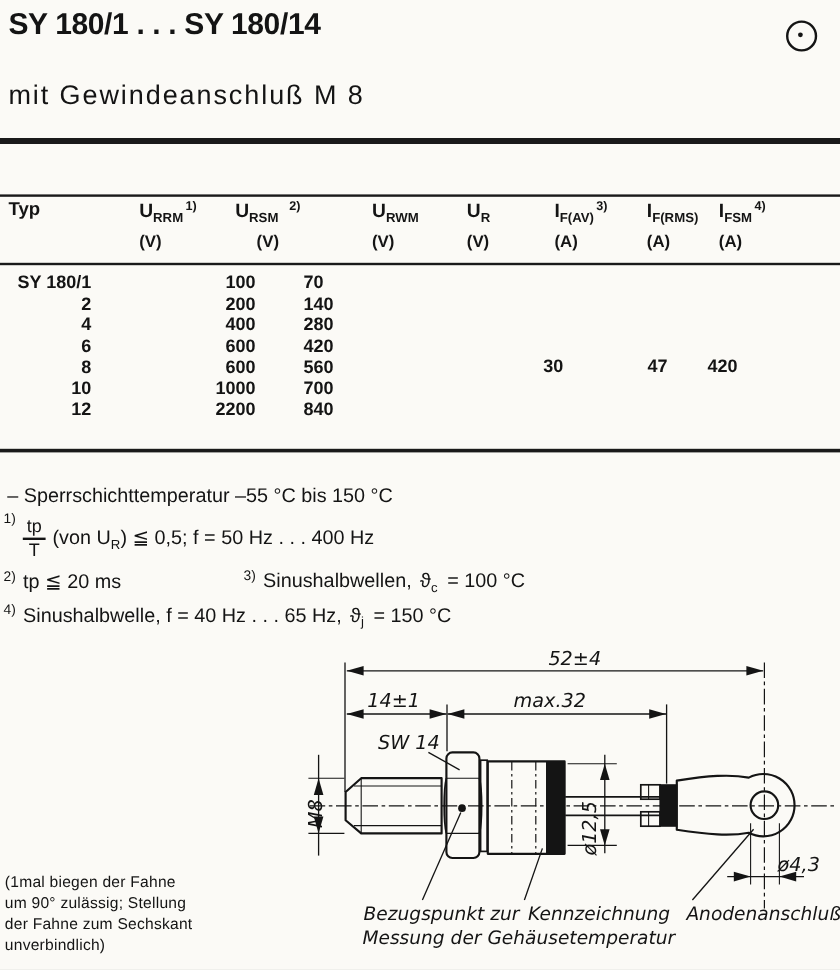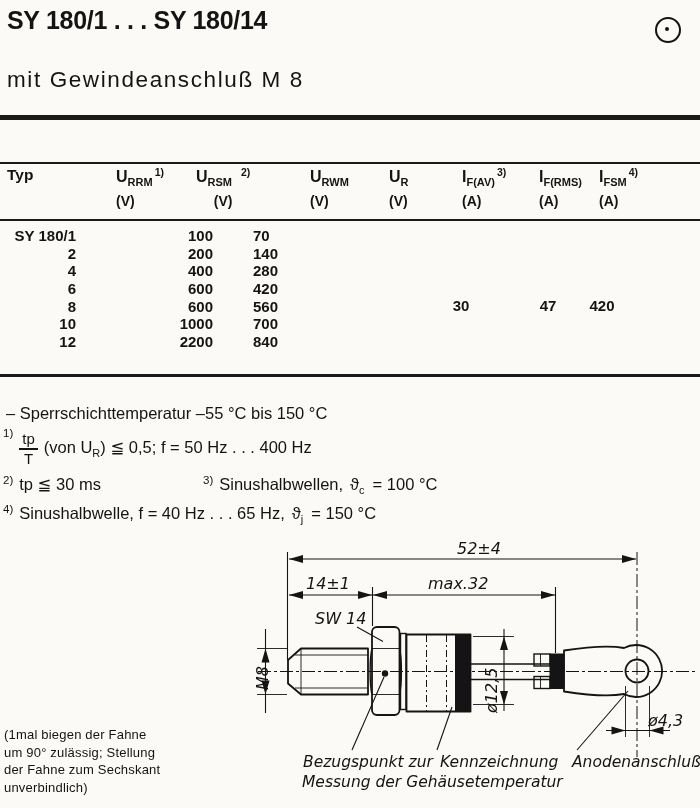--- a/index.html
+++ b/index.html
@@ -166,21 +166,21 @@
     <span class="frac">
       <span class="num">tp</span>
       <span class="den">T</span>
     </span>
     <span>
       <span>(von U</span><sub class="smallsub">R</sub><span>)  ≦  0,5;  f = 50 Hz . . . 400 Hz</span>
     </span>
   </div>
 
   <div class="abs n2 fn">
-    <span class="fnmark">2)</span><span>tp ≦ 30 ms</span>
+    <span class="fnmark">2)</span><span>tp ≦ 20 ms</span>
   </div>
   <div class="abs n3 fn">
     <span class="fnmark">3)</span><span>Sinushalbwellen,</span><span class="theta">ϑ</span><sub class="thsub">c</sub><span>= 100 °C</span>
   </div>
   <div class="abs n4 fn">
     <span class="fnmark">4)</span><span>Sinushalbwelle,  f = 40 Hz . . . 65 Hz,</span><span class="theta">ϑ</span><sub class="thsub">j</sub><span>= 150 °C</span>
   </div>
 
   <div class="abs bend">
     <div>(1mal biegen der Fahne</div>

